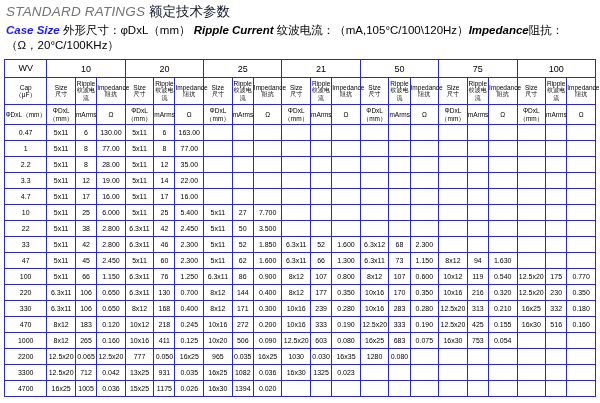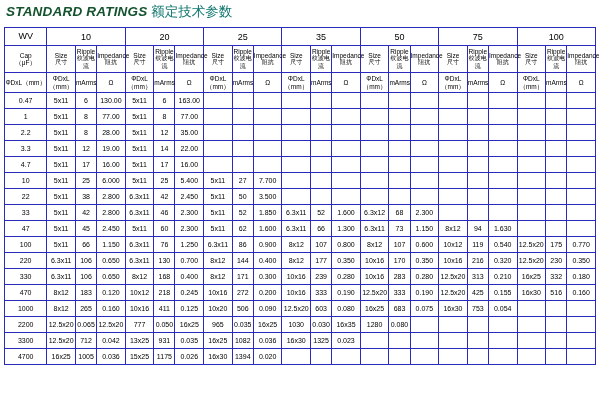--- a/index.html
+++ b/index.html
@@ -1,21 +1,21 @@
 <!DOCTYPE html>
 <html><head>
 <meta charset="utf-8">
 <style>
   html,body{margin:0;padding:0;background:#ffffff;}
   body{width:600px;height:403px;font-family:"Liberation Sans",sans-serif;color:#000;overflow:hidden;}
   .page{width:600px;height:403px;position:relative;}
 
   .title{padding:4px 6px 0 6px;font-size:13.5px;line-height:16px;}
-  .title .en{font-style:italic;font-weight:bold;color:#14532d;letter-spacing:.2px;}
-  .title .cn{color:#0f766e;font-weight:normal;font-style:normal;font-family:Liberation Mono, monospace;}
+  .title .en{font-style:italic;font-weight:normal;color:#737373;letter-spacing:.2px;}
+  .title .cn{color:#0f172a;font-weight:normal;font-style:normal;font-family:Liberation Mono, monospace;}
 
   .subtitle{padding:2px 6px 0 6px;font-size:11.5px;line-height:15px;color:#000;}
   .subtitle .kw{font-style:italic;font-weight:bold;}
   .subtitle .blue{color:#1a1aff;}
 
   table{border-collapse:collapse;margin:6px 4px 0 4px;width:592px;table-layout:fixed;}
   td,th{border:1px solid #2b2bbb;padding:0;text-align:center;vertical-align:middle;font-size:7px;line-height:8px;color:#000;font-weight:normal;}
 
   .wvrow td{height:17px;font-size:9px;}
   .wvcell{font-size:8px;line-height:9px;}
@@ -30,20 +30,26 @@
 </head>
 <body>
 
 <div class="page">
 
   <div class="title">
     <span class="en">STANDARD RATINGS</span>
     <span class="cn">额定技术参数</span>
   </div>
 
+  <div class="subtitle">
+    <span class="kw blue">Case Size</span>
+    <span>外形尺寸：</span><span>φDxL（mm）</span>
+    <span class="kw">Ripple Current</span>
+    <span>纹波电流：</span><span>（mA,105°C/100\120Hz）</span><span class="kw">Impedance</span><span>阻抗：</span><span>（Ω，20°C/100KHz）</span>
+  </div>
 
   <table>
     <colgroup>
       <col style="width:40px">
       <col style="width:27px">
         <col style="width:20px">
         <col style="width:27px">
       <col style="width:27px">
         <col style="width:20px">
         <col style="width:27px">
@@ -62,21 +68,21 @@
       <col style="width:27px">
         <col style="width:20px">
         <col style="width:27px">
     </colgroup>
     <tbody id="tbody">
       <tr class="wvrow">
         <td rowspan="1" class="wvcell">WV</td>
         <td colspan="3">10</td>
         <td colspan="3">20</td>
         <td colspan="3">25</td>
-        <td colspan="3">35</td>
+        <td colspan="3">21</td>
         <td colspan="3">50</td>
         <td colspan="3">75</td>
         <td colspan="3">100</td>
       </tr>
       <tr class="hdr2" id="sub-hdr-row">
         <td>
           <div>Cap</div>
           <div>（μF）</div>
         </td>
       <td>

